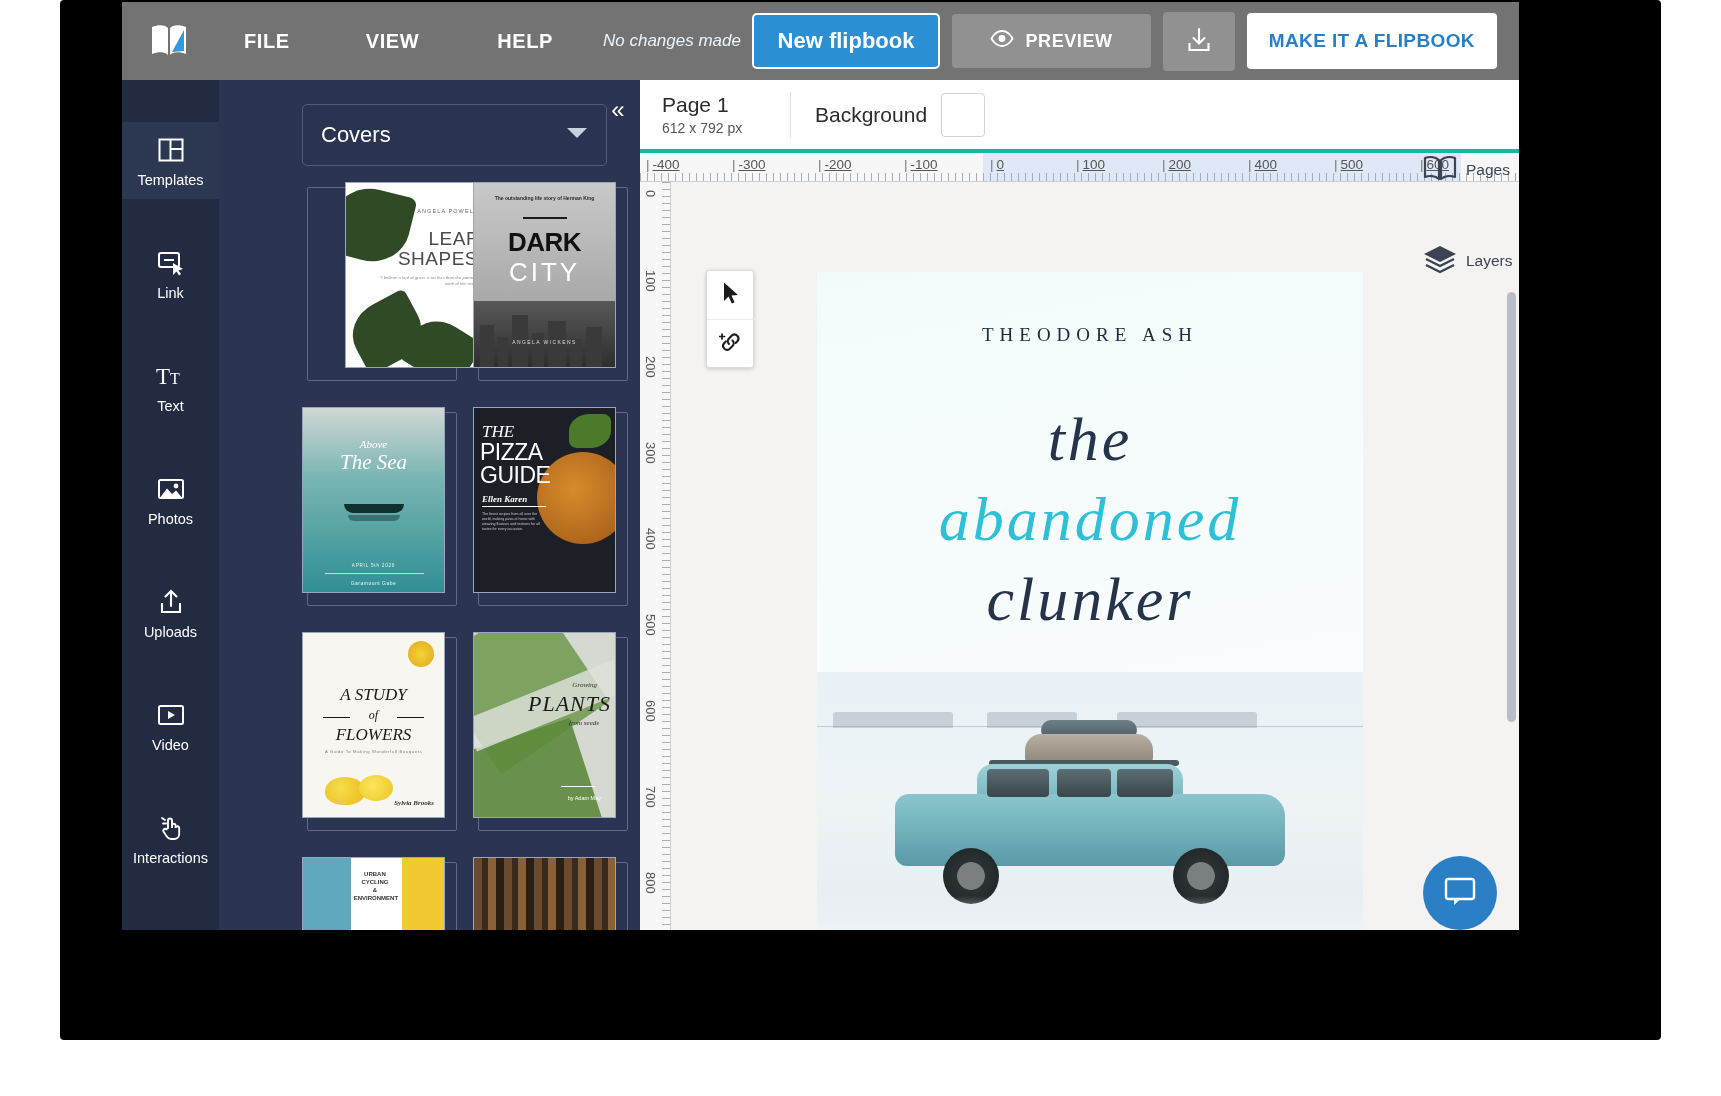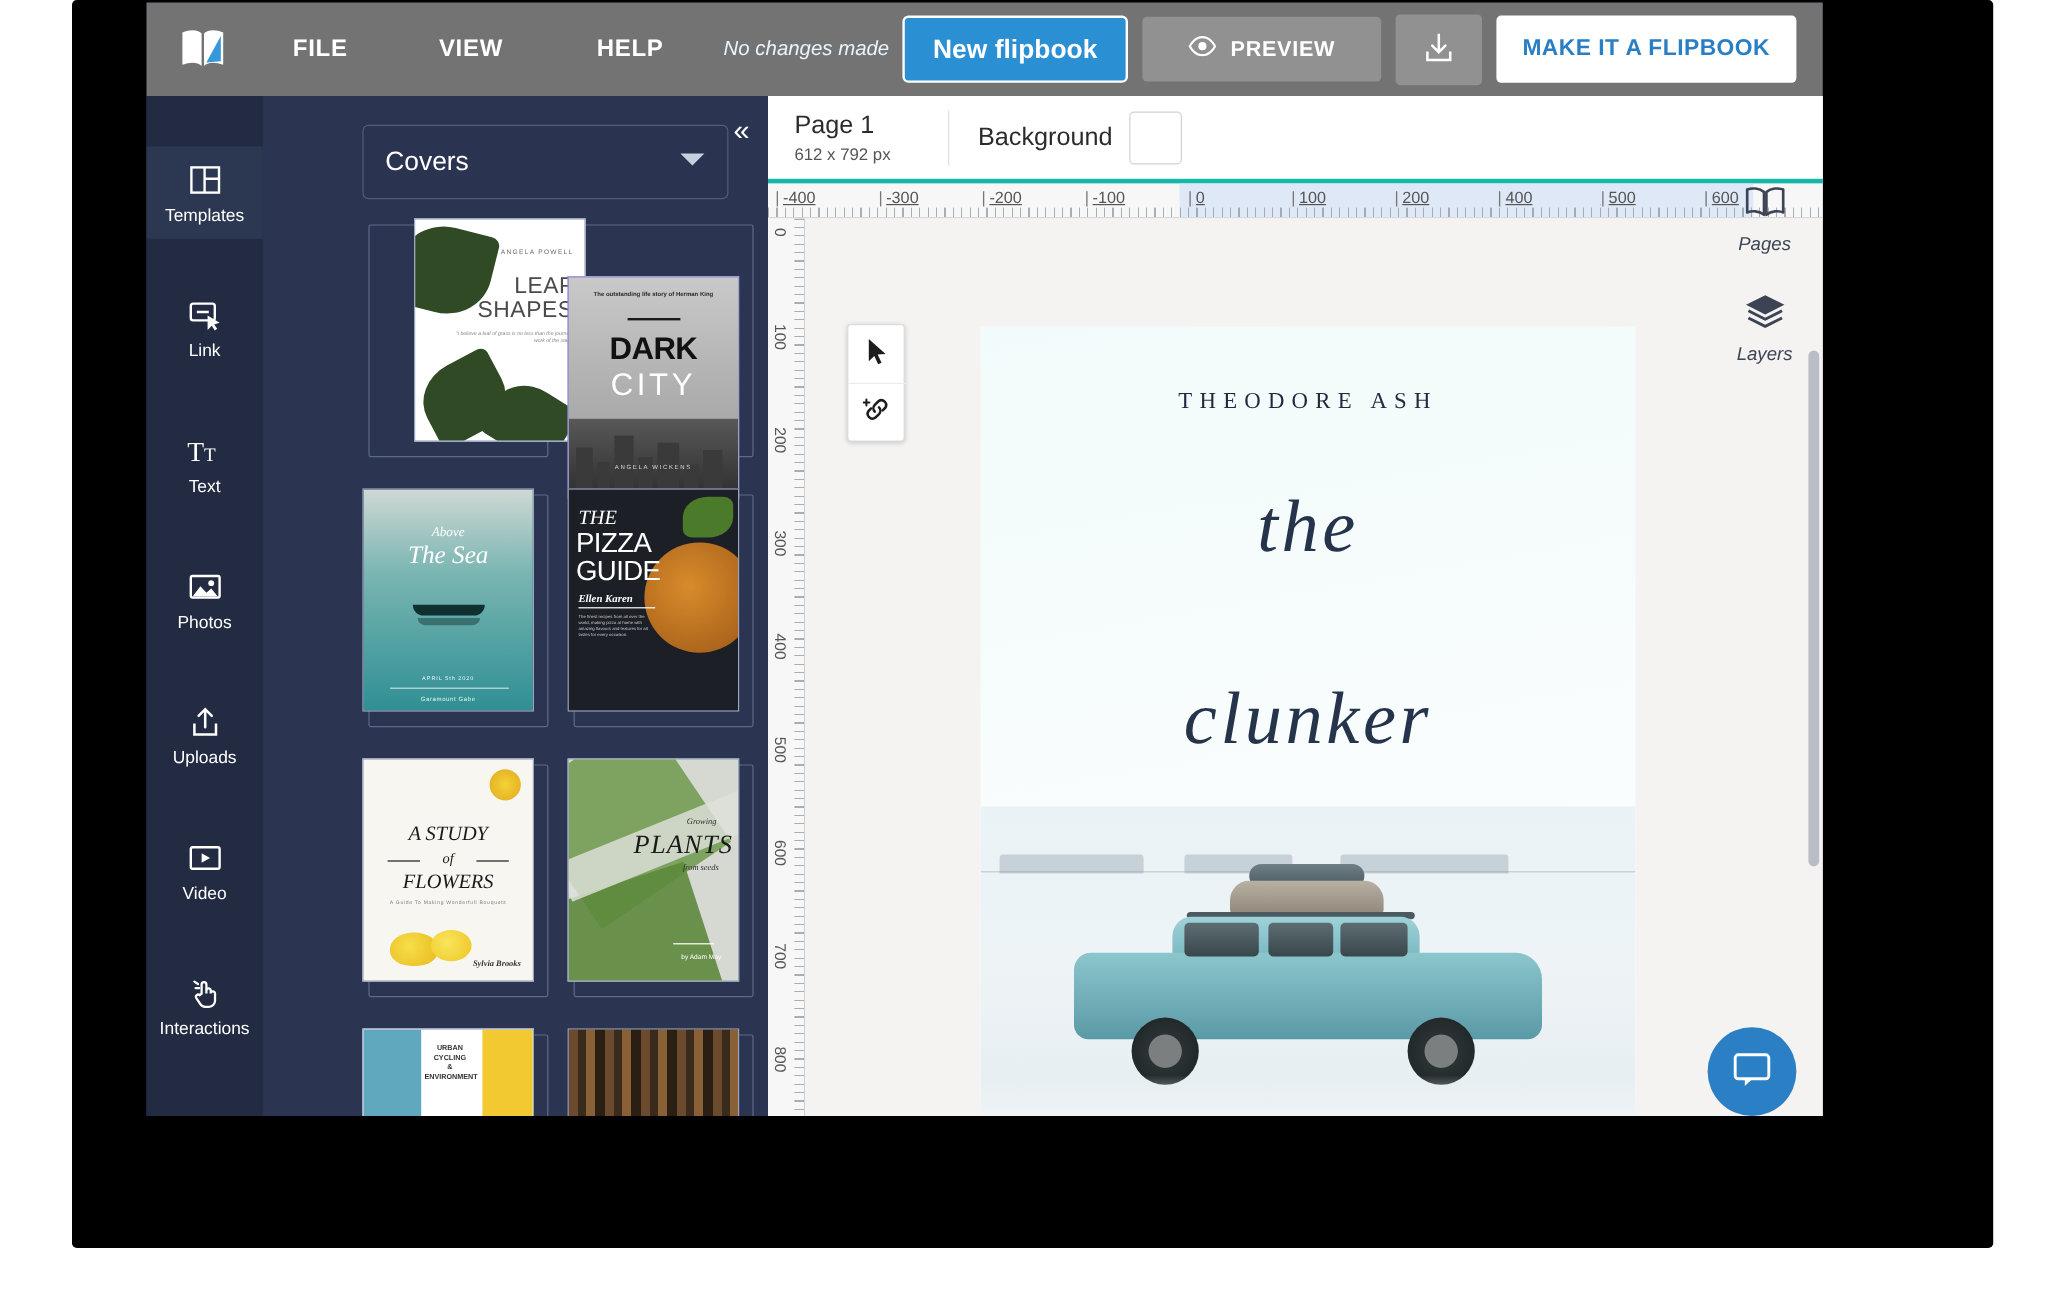--- a/index.html
+++ b/index.html
@@ -186,21 +186,21 @@
   .t-leaf .l1 { width:78px;height:72px; left:-14px; top:6px; transform:rotate(14deg); }
   .t-leaf .l2 { width:70px;height:62px; left:6px; top:118px; transform:rotate(-28deg); }
   .t-leaf .l3 { width:66px;height:56px; left:62px; top:140px; transform:rotate(32deg); }
   .t-leaf .au { position:absolute; right:9px; top:25px; font-size:5.5px; letter-spacing:1.1px; color:#6a6a6a; }
   .t-leaf .ti { position:absolute; right:9px; top:46px; font-size:19px; color:#4a4a4a;
                 font-family:"Liberation Sans",sans-serif; letter-spacing:.5px; line-height:20px; text-align:right; }
   .t-leaf .sb { position:absolute; right:9px; top:92px; width:100px; font-size:4.3px; color:#888;
                 text-align:right; line-height:6px; font-style:italic; }
 
   
-  .t-dark { background:#8b5cf6;margin-top:48px; }
+  .t-dark { background:#737373; }
   .t-dark .sky { position:absolute; left:0;top:0;width:100%;height:66%;
                  background:linear-gradient(#c9c9c9,#a8a8a8); }
   .t-dark .city { position:absolute; left:0;bottom:0;width:100%;height:36%;
                   background:linear-gradient(#585858,#2e2e2e); }
   .t-dark .bld { position:absolute; bottom:0; background:#3a3a3a; }
   .t-dark .kick { position:absolute; top:12px; left:0; width:100%; text-align:center;
                   font-size:5px; color:#2a2a2a; font-weight:bold; line-height:7px; }
   .t-dark .rule { position:absolute; top:34px; left:50%; margin-left:-22px; width:44px; height:2px; background:#1a1a1a; }
   .t-dark .d1 { position:absolute; top:44px; left:0; width:100%; text-align:center;
                 font-size:26px; font-weight:bold; color:#111; letter-spacing:-.5px; }
@@ -499,24 +499,23 @@
     cursor: pointer;
     z-index: 9;
   }
   #right-rail {
     position: absolute; left: 1300px; top: 78px;
     width: 97px; height: 850px;
     pointer-events: none;
   }
   .rrail-item {
     position: absolute; left: 0; width: 97px;
-    display: flex; flex-direction: column; align-items: center; gap: 8px;
+    display: flex; flex-direction: row; align-items: center; gap: 8px;
     color: #3b4354; cursor: pointer;
     pointer-events: auto;
-    font-style: italic;
   }
   #rr-pages  { top: 74px; }
   #rr-layers { top: 164px; }
   .rrail-label { font-size: 15.5px; color: #3c4556; }
 
   
   #chat-bubble {
     position: absolute; right: 22px; bottom: 0px;
     width: 74px; height: 74px;
     border-radius: 50%;
@@ -815,20 +814,21 @@
         <div class="rv-tick" style="top:518px">600</div>
         <div class="rv-tick" style="top:604px">700</div>
         <div class="rv-tick" style="top:690px">800</div>
         <div id="ruler-v-minor"></div>
       </div>
 
       <div id="canvas-viewport">
         <div id="page-canvas">
           <div id="cover-author">THEODORE ASH</div>
           <div class="cover-line" id="cover-t1">the</div>
+          <div class="cover-line" id="cover-t2">abandoned</div>
           <div class="cover-line" id="cover-t3">clunker</div>
 
           <div id="cover-photo">
             <div class="horizon"></div>
             <div class="treeline" style="left:16px;width:120px"></div>
             <div class="treeline" style="left:170px;width:90px"></div>
             <div class="treeline" style="left:300px;width:140px"></div>
             <div id="car">
               <div id="roof-load2"></div>
               <div id="roof-load"></div>

